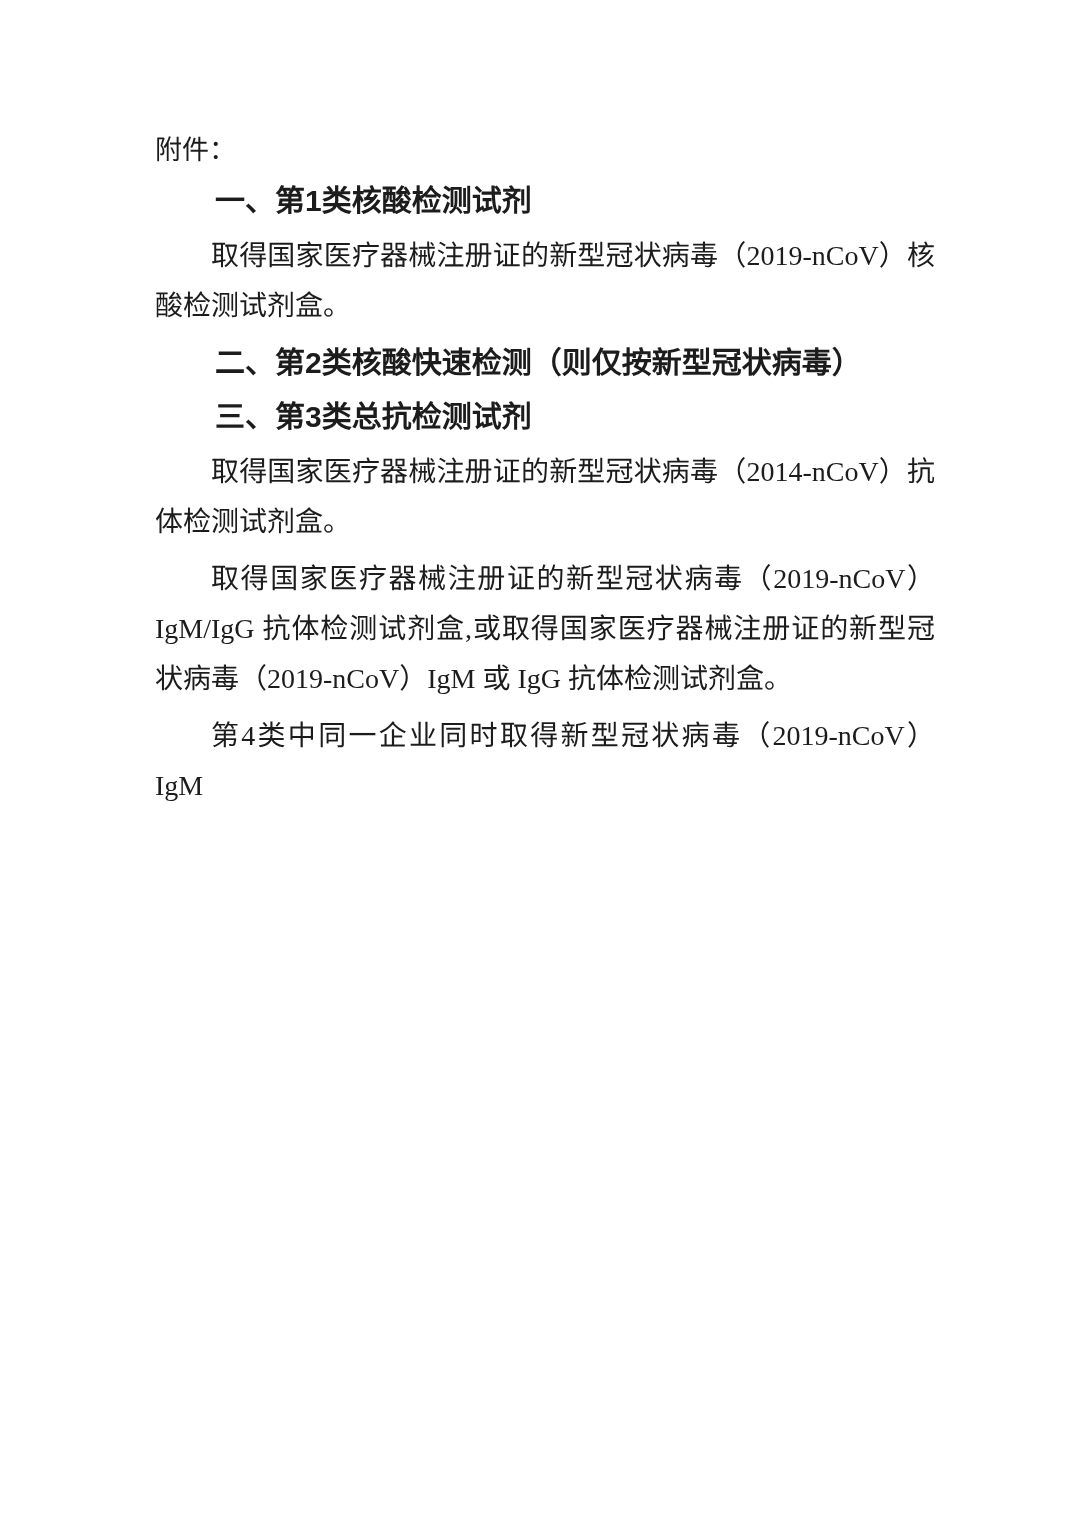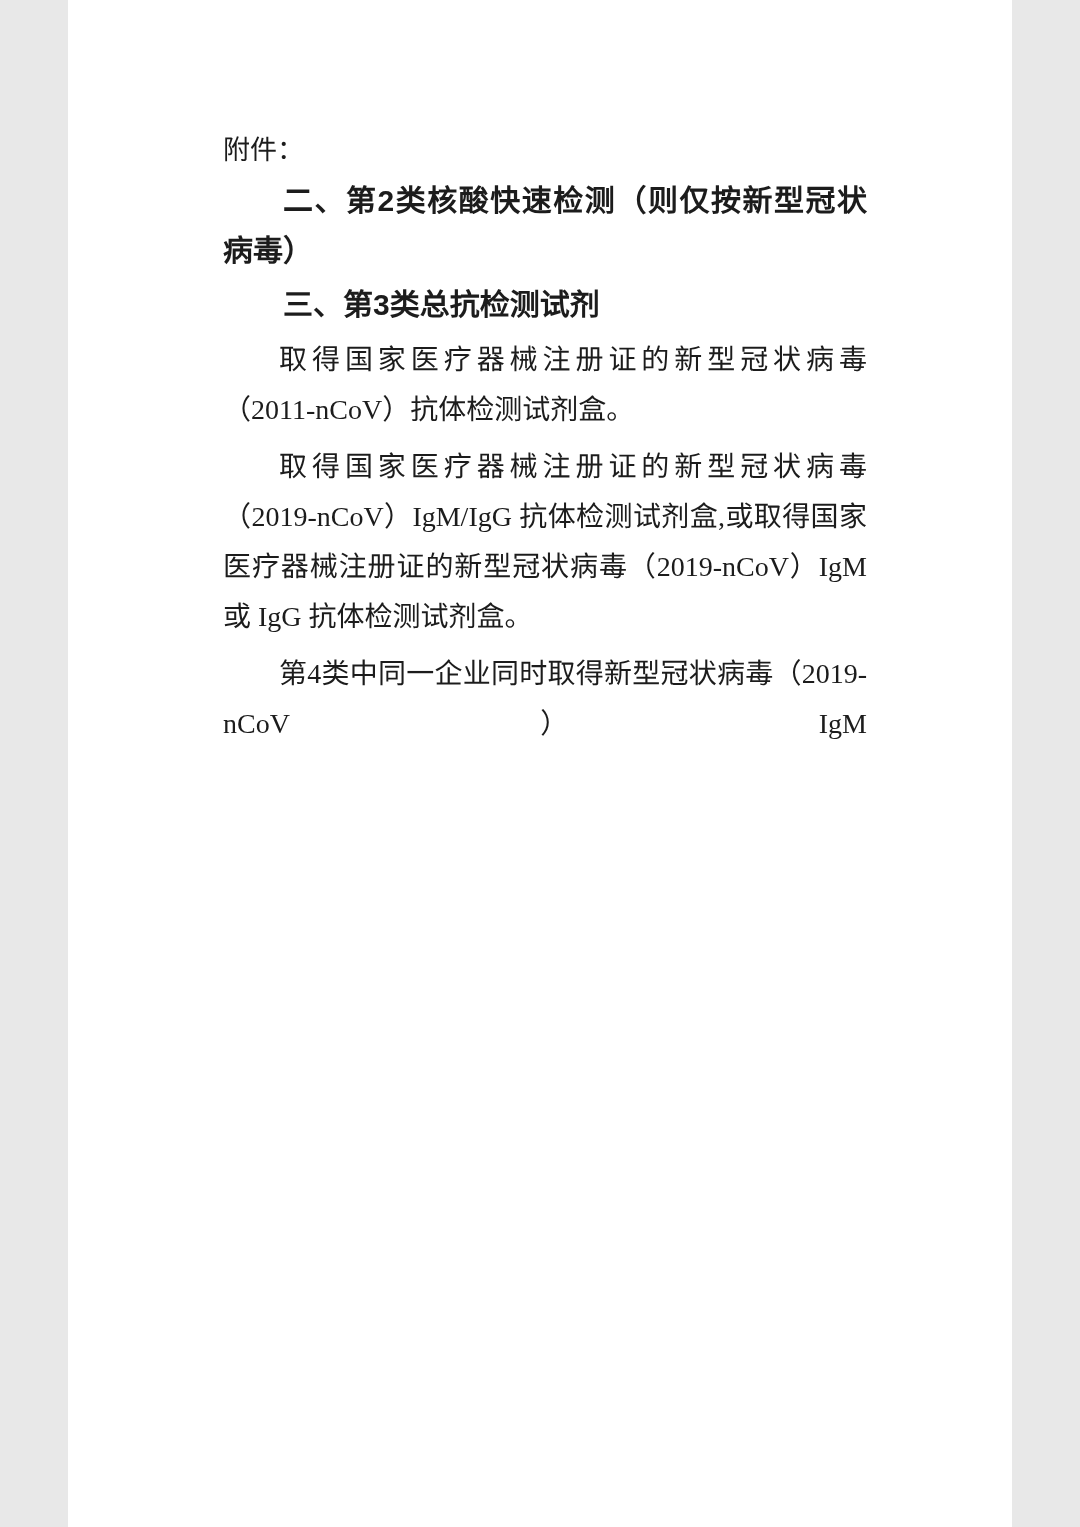--- a/index.html
+++ b/index.html
@@ -3,21 +3,21 @@
 <meta charset="utf-8">
 <title>附件文档</title>
 <style>
   html, body {
     margin: 0;
     padding: 0;
     background: #e8e8e8;
   }
   .page {
     position: relative;
-    width: 944px;
+    width: 1080px;
     height: 1527px;
     margin: 0 auto;
     background: #ffffff;
     box-sizing: border-box;
     padding: 128px 145px 0 155px;
     overflow: hidden;
     color: #1c1c1c;
     font-family: "Liberation Serif", "DejaVu Serif", serif;
     font-size: 28px;
     line-height: 50px;
@@ -61,28 +61,32 @@
   }
 </style>
 </head>
 <body>
 
 <div class="page">
 
   <div class="attachment-label">附件：</div>
 
 
+  <div class="section">
+    <div class="heading">一、第1类核酸检测试剂</div>
+    <p class="para">取得国家医疗器械注册证的新型冠状病毒（2019-nCoV）核酸检测试剂盒。</p>
+  </div>
 
   <div class="section">
     <div class="heading">二、第2类核酸快速检测（则仅按新型冠状病毒）</div>
   </div>
 
   <div class="section">
     <div class="heading">三、第3类总抗检测试剂</div>
-    <p class="para">取得国家医疗器械注册证的新型冠状病毒（2011-nCoV）抗体检测试剂盒。</p>
+    <p class="para">取得国家医疗器械注册证的新型冠状病毒（2014-nCoV）抗体检测试剂盒。</p>
   </div>
 
   <div class="section">
     <p class="para">取得国家医疗器械注册证的新型冠状病毒（2019-nCoV）IgM/IgG 抗体检测试剂盒,或取得国家医疗器械注册证的新型冠状病毒（2019-nCoV）IgM 或 IgG 抗体检测试剂盒。</p>
     <p class="para para-cut">第4类中同一企业同时取得新型冠状病毒（2019-nCoV）IgM</p>
   </div>
 
 </div>
 
 </body></html>

